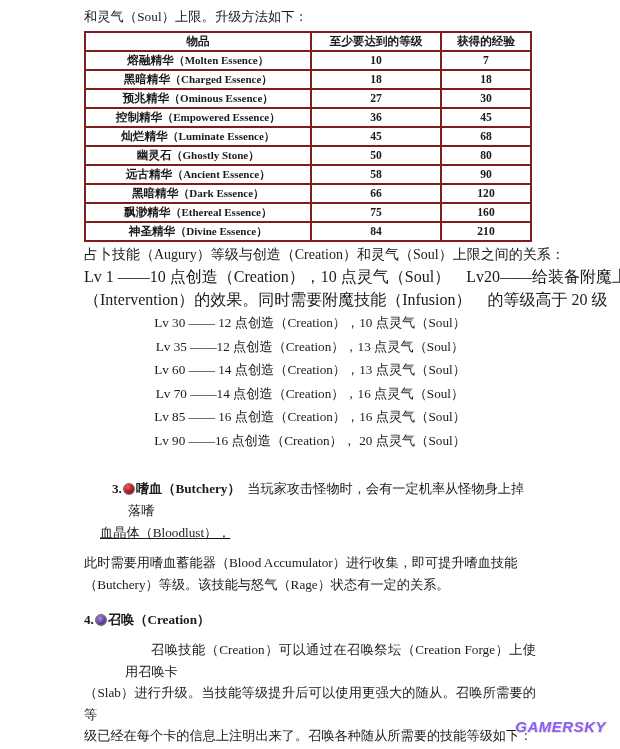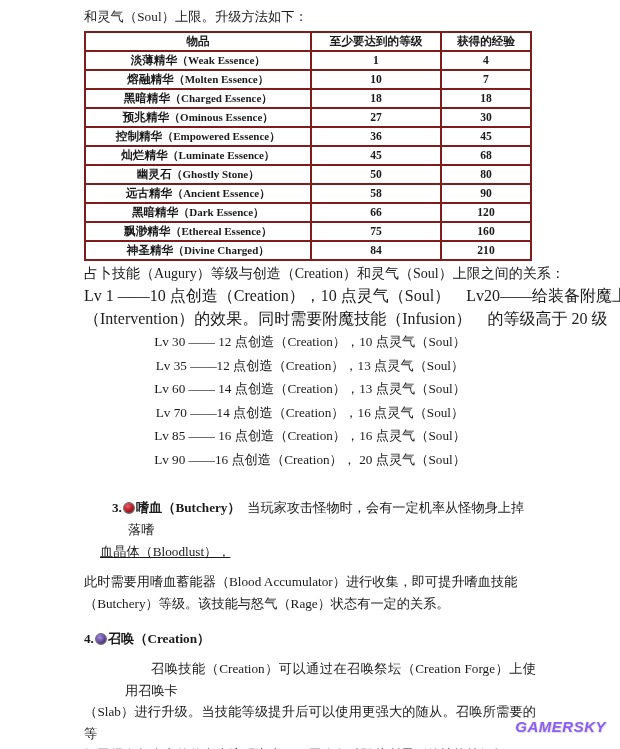--- a/index.html
+++ b/index.html
@@ -179,25 +179,20 @@
       </colgroup>
       <thead>
         <tr>
           <th>物品</th>
           <th>至少要达到的等级</th>
           <th>获得的经验</th>
         </tr>
       </thead>
       <tbody>
         <tr>
-          <td><span>淡薄精华</span><span class="tbl-en">（Weak Essence）</span></td>
-          <td>1</td>
-          <td>4</td>
-        </tr>
-        <tr>
           <td><span>熔融精华</span><span class="tbl-en">（Molten Essence）</span></td>
           <td>10</td>
           <td>7</td>
         </tr>
         <tr>
           <td><span>黑暗精华</span><span class="tbl-en">（Charged Essence）</span></td>
           <td>18</td>
           <td>18</td>
         </tr>
         <tr>
@@ -229,21 +224,21 @@
           <td><span>黑暗精华</span><span class="tbl-en">（Dark Essence）</span></td>
           <td>66</td>
           <td>120</td>
         </tr>
         <tr>
           <td><span>飘渺精华</span><span class="tbl-en">（Ethereal Essence）</span></td>
           <td>75</td>
           <td>160</td>
         </tr>
         <tr>
-          <td><span>神圣精华</span><span class="tbl-en">（Divine Charged）</span></td>
+          <td><span>神圣精华</span><span class="tbl-en">（Divine Essence）</span></td>
           <td>84</td>
           <td>210</td>
         </tr>
       </tbody>
     </table>
 
     <div class="augury-head">占卜技能（Augury）等级与创造（Creation）和灵气（Soul）上限之间的关系：</div>
 
     <div class="lv1-wrap">
       <span class="lv1-a">Lv 1 ——10 点创造（Creation），10 点灵气（Soul）　Lv20——给装备附魔上干预</span>

